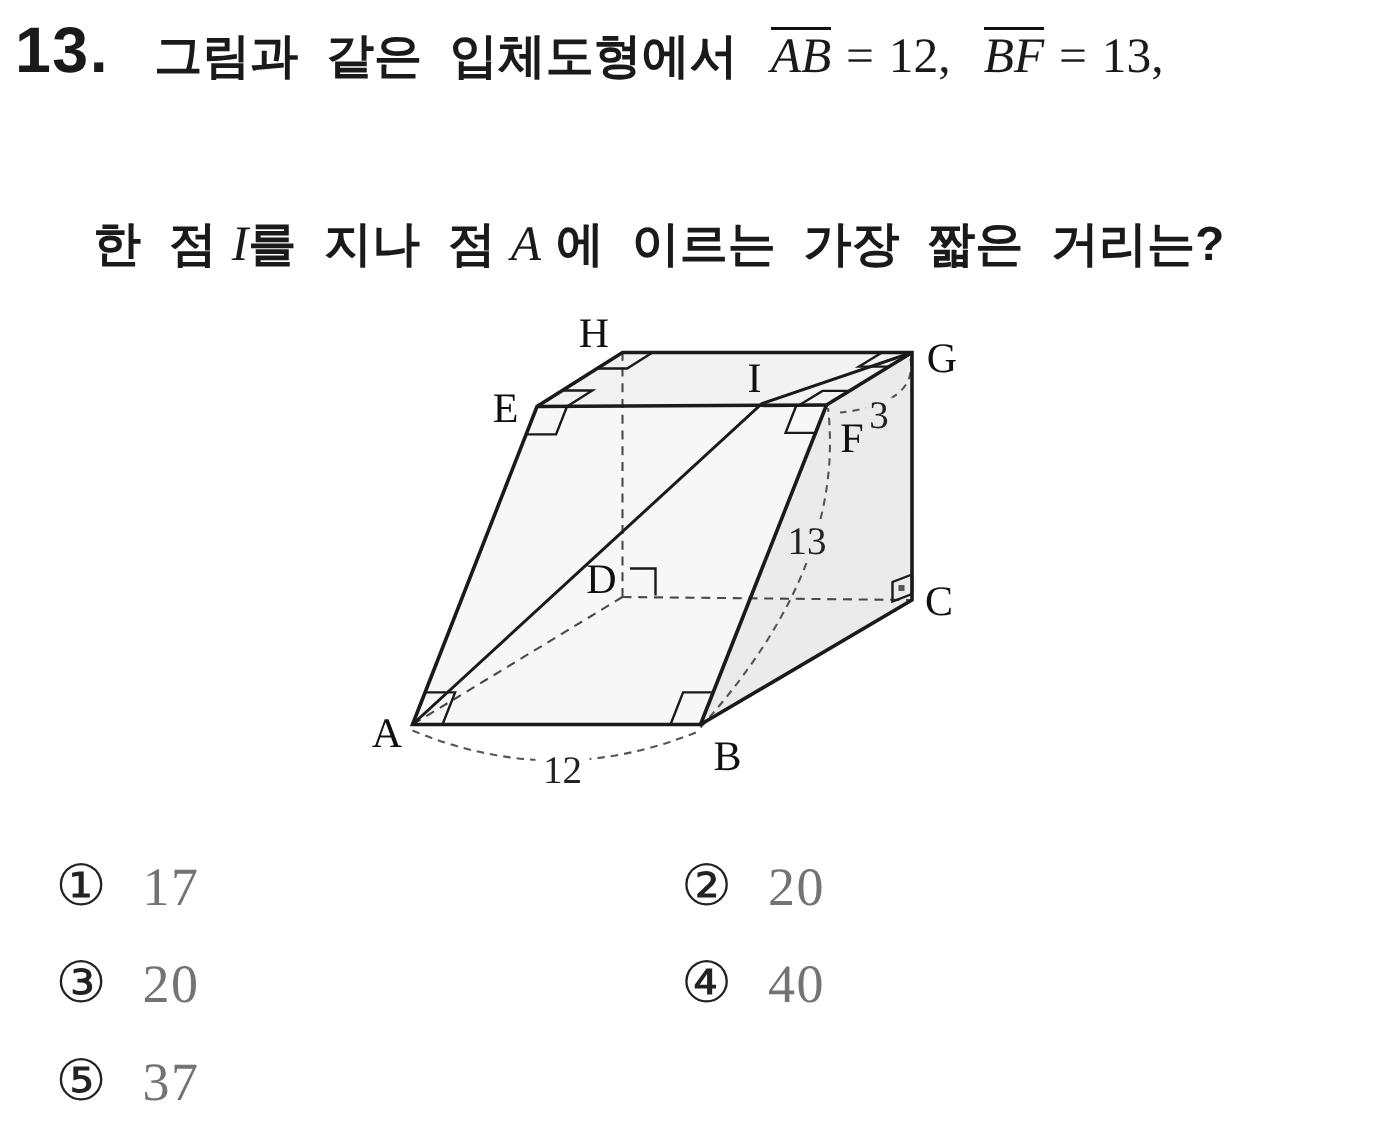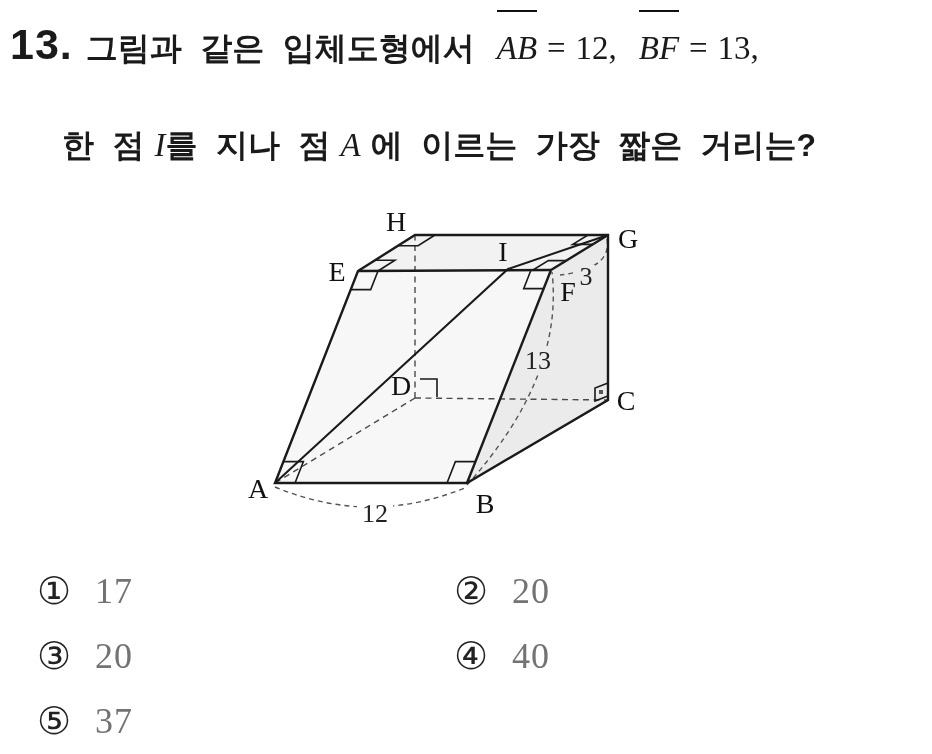--- a/index.html
+++ b/index.html
@@ -2,25 +2,25 @@
 <html><head>
 <meta charset="utf-8">
 <style>
   html,body{margin:0;padding:0;background:#ffffff;}
   .page{position:relative;width:932px;height:754px;background:#fff;overflow:hidden;
         font-family:"Liberation Serif",serif;color:#1a1a1a;}
   .qline{position:absolute;white-space:nowrap;font-size:32px;font-weight:bold;
          font-family:"Liberation Sans",sans-serif;word-spacing:0.30em;}
   #line1{left:10px;top:10px;}
   #line2{left:64px;top:72px;}
-  #line3{left:62px;top:124px;}
-  .qnum{font-size:43px;font-weight:bold;letter-spacing:1px;margin-right:13px;
+  #line3{left:62px;top:141px;}
+  .qnum{font-size:43px;font-weight:bold;letter-spacing:1px;margin-right:30px;
         font-family:"Liberation Sans",sans-serif;}
   .math{font-family:"Liberation Serif",serif;font-weight:normal;font-size:33px;word-spacing:0.05em;}
-  .bar{display:inline-block;border-top:2.5px solid #111;padding-top:19px;line-height:1.05;
+  .bar{display:inline-block;border-top:2.5px solid #111;padding-top:1px;line-height:1.05;
        font-style:italic;font-family:"Liberation Serif",serif;font-weight:normal;font-size:33px;}
   .mvar{font-style:italic;font-family:"Liberation Serif",serif;font-weight:normal;font-size:33px;}
   .gapL{margin-left:22px;} .gapS{margin-left:10px;}
   .figure{position:absolute;left:230px;top:195px;}
   .choice{position:absolute;display:flex;align-items:center;gap:24px;
           font-family:"Liberation Serif",serif;}
   .marker{font-size:38px;line-height:1;color:#222;}
   .cval{font-size:36px;color:#737373;letter-spacing:1px;}
   #choice1{left:37px;top:570px;} #choice2{left:454px;top:570px;}
   #choice3{left:37px;top:635px;} #choice4{left:454px;top:635px;}

